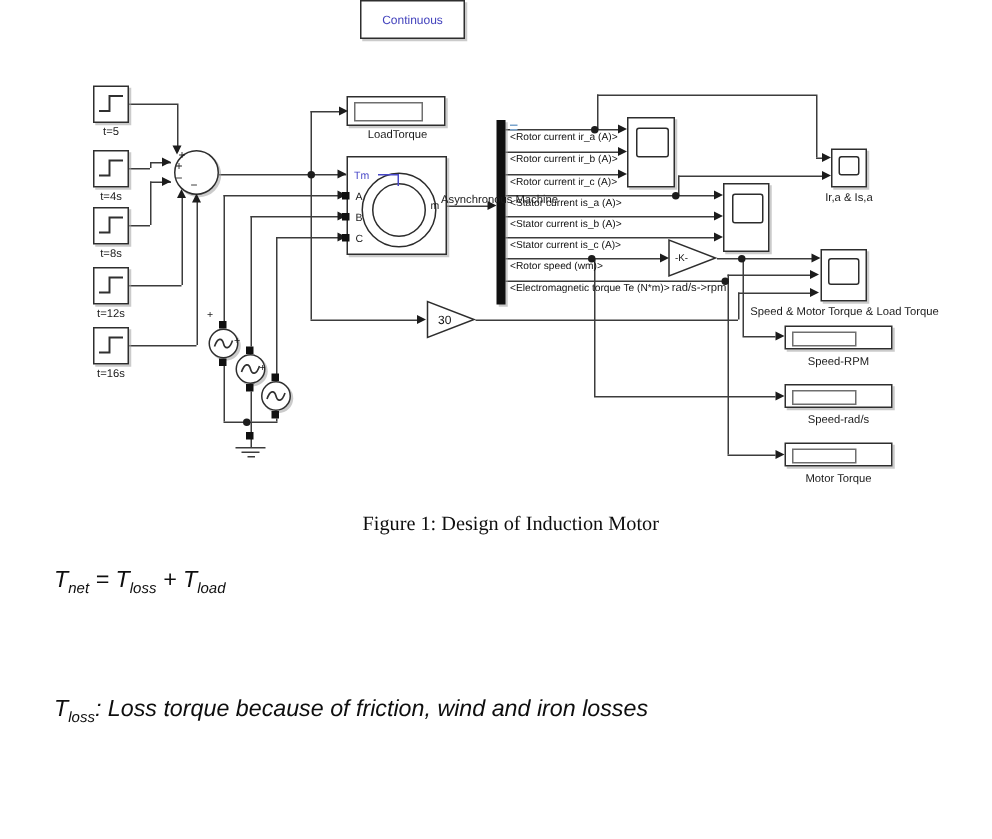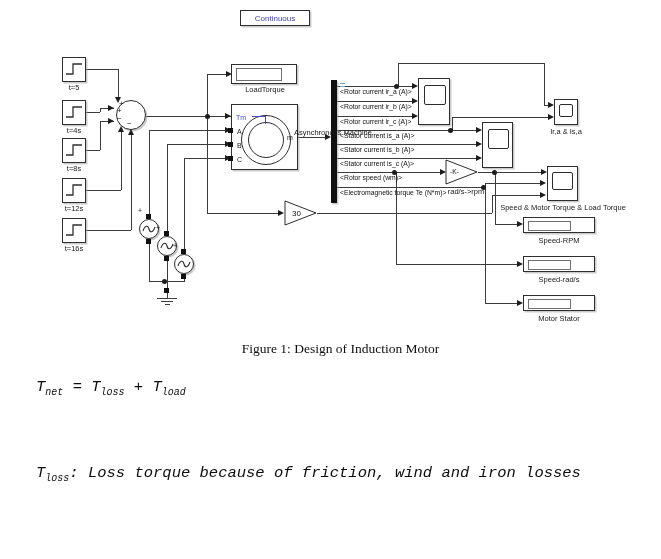--- a/index.html
+++ b/index.html
@@ -24,30 +24,30 @@
   .inner{position:absolute;background:#fff;border:1px solid #6f6f6f;box-sizing:border-box;}
   .sum{border-radius:50%;}
   .sign{position:absolute;font-size:8px;color:#1a1a1a;z-index:3;line-height:1;}
   .port{position:absolute;font-size:7px;color:#1a1a1a;z-index:3;line-height:1;}
   .mcirc{position:absolute;border:1px solid #2c2c2c;border-radius:50%;box-sizing:border-box;}
   .pgtext{font-size:8px;color:#4343bd;}
   .powergui{display:flex;align-items:center;justify-content:center;}
   svg.gain{position:absolute;z-index:2;overflow:visible;}
   .caption{position:absolute;left:10px;width:661px;top:341px;text-align:center;
     font-family:"Liberation Serif",serif;font-size:13.5px;color:#0e0e0e;z-index:4;}
-  .eq{position:absolute;left:36px;font-family:Liberation Mono, monospace;font-style:italic;
+  .eq{position:absolute;left:36px;font-family:Liberation Sans, sans-serif;font-style:italic;
     font-size:15.5px;color:#0e0e0e;z-index:4;}
   .eq sub{font-size:10px;line-height:0;}
 </style>
 </head>
 <body>
 
 <div class="canvas" id="cv">
 
-  <div class="blk powergui" style="left:240px;top:10px;width:70px;height:16px">
+  <div class="blk powergui" style="left:240px;top:0;width:70px;height:26px">
     <span class="pgtext">Continuous</span>
   </div>
 
   <div class="blk" style="left:62px;top:57px;width:24px;height:25px">
     <svg width="22" height="23" viewBox="0 0 22 23">
         <polyline points="3,16 10,16 10,6 19,6" fill="none" stroke="#303030" stroke-width="1.3"></polyline>
       </svg>
   </div>
   <div class="lbl c" style="left:54px;top:84px;width:40px">t=5</div>
 
@@ -147,21 +147,21 @@
   <div class="lbl c" style="left:523px;top:237px;width:72px">Speed-RPM</div>
 
   <div class="blk" style="left:523px;top:256px;width:72px;height:16px">
     <div class="inner" style="left:4px;top:3px;width:43px;height:10px"></div>
   </div>
   <div class="lbl c" style="left:523px;top:276px;width:72px">Speed-rad/s</div>
 
   <div class="blk" style="left:523px;top:295px;width:72px;height:16px">
     <div class="inner" style="left:4px;top:3px;width:43px;height:10px"></div>
   </div>
-  <div class="lbl c" style="left:523px;top:315px;width:72px">Motor Stator</div>
+  <div class="lbl c" style="left:523px;top:315px;width:72px">Motor Torque</div>
 
   <div class="blk" style="border-radius:50%;left:139px;top:219px;width:20px;height:20px">
     <svg width="18" height="18" viewBox="0 0 18 18">
         <path d="M3,11 C5,5 8,5 9,9 C10,13 13,13 15,7" fill="none" stroke="#303030" stroke-width="1.1"></path>
       </svg>
   </div>
   <div class="lbl" style="left:138px;top:207px;font-size:7px">+</div>
 
   <div class="blk" style="border-radius:50%;left:157px;top:236px;width:20px;height:20px">
     <svg width="18" height="18" viewBox="0 0 18 18">

